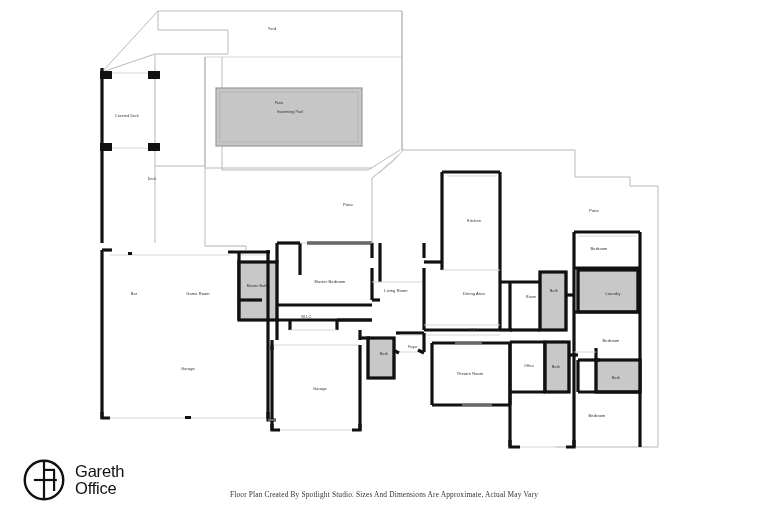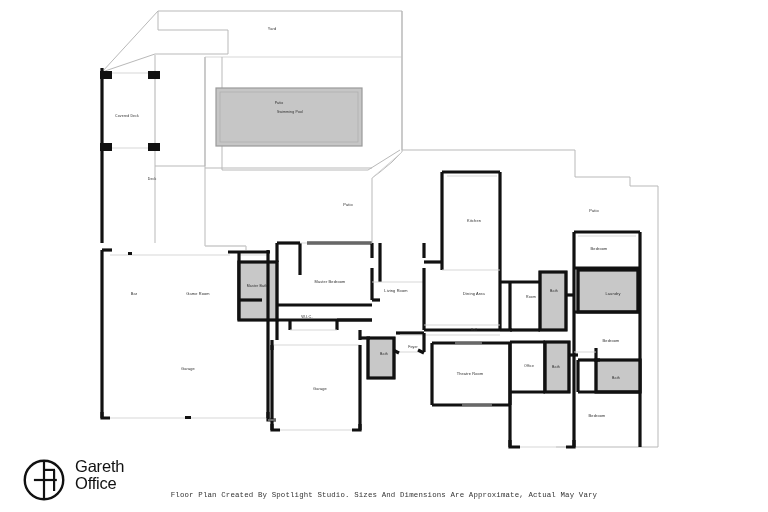--- a/index.html
+++ b/index.html
@@ -33,26 +33,26 @@
 
   
   #footer-note{
     position:absolute;
     left:0;right:0;
     bottom:13px;
     text-align:center;
     font-size:7.4px;
     color:#333333;
     letter-spacing:0.15px;
-    font-family:Liberation Mono, monospace;
+    font-family:Liberation Serif, serif;
   }
   #brand{
     position:absolute;
     left:22px;bottom:10px;
-    display:flex;gap:9px;
+    display:flex;align-items:center;gap:9px;
   }
   #brand-mark{width:44px;height:44px;flex:none;}
   #brand-text{
     line-height:1.03;
     font-size:16.5px;
     color:#111111;
     font-family:"Liberation Sans", sans-serif;
     letter-spacing:-0.2px;
   }
   #brand-text span{display:block;}

